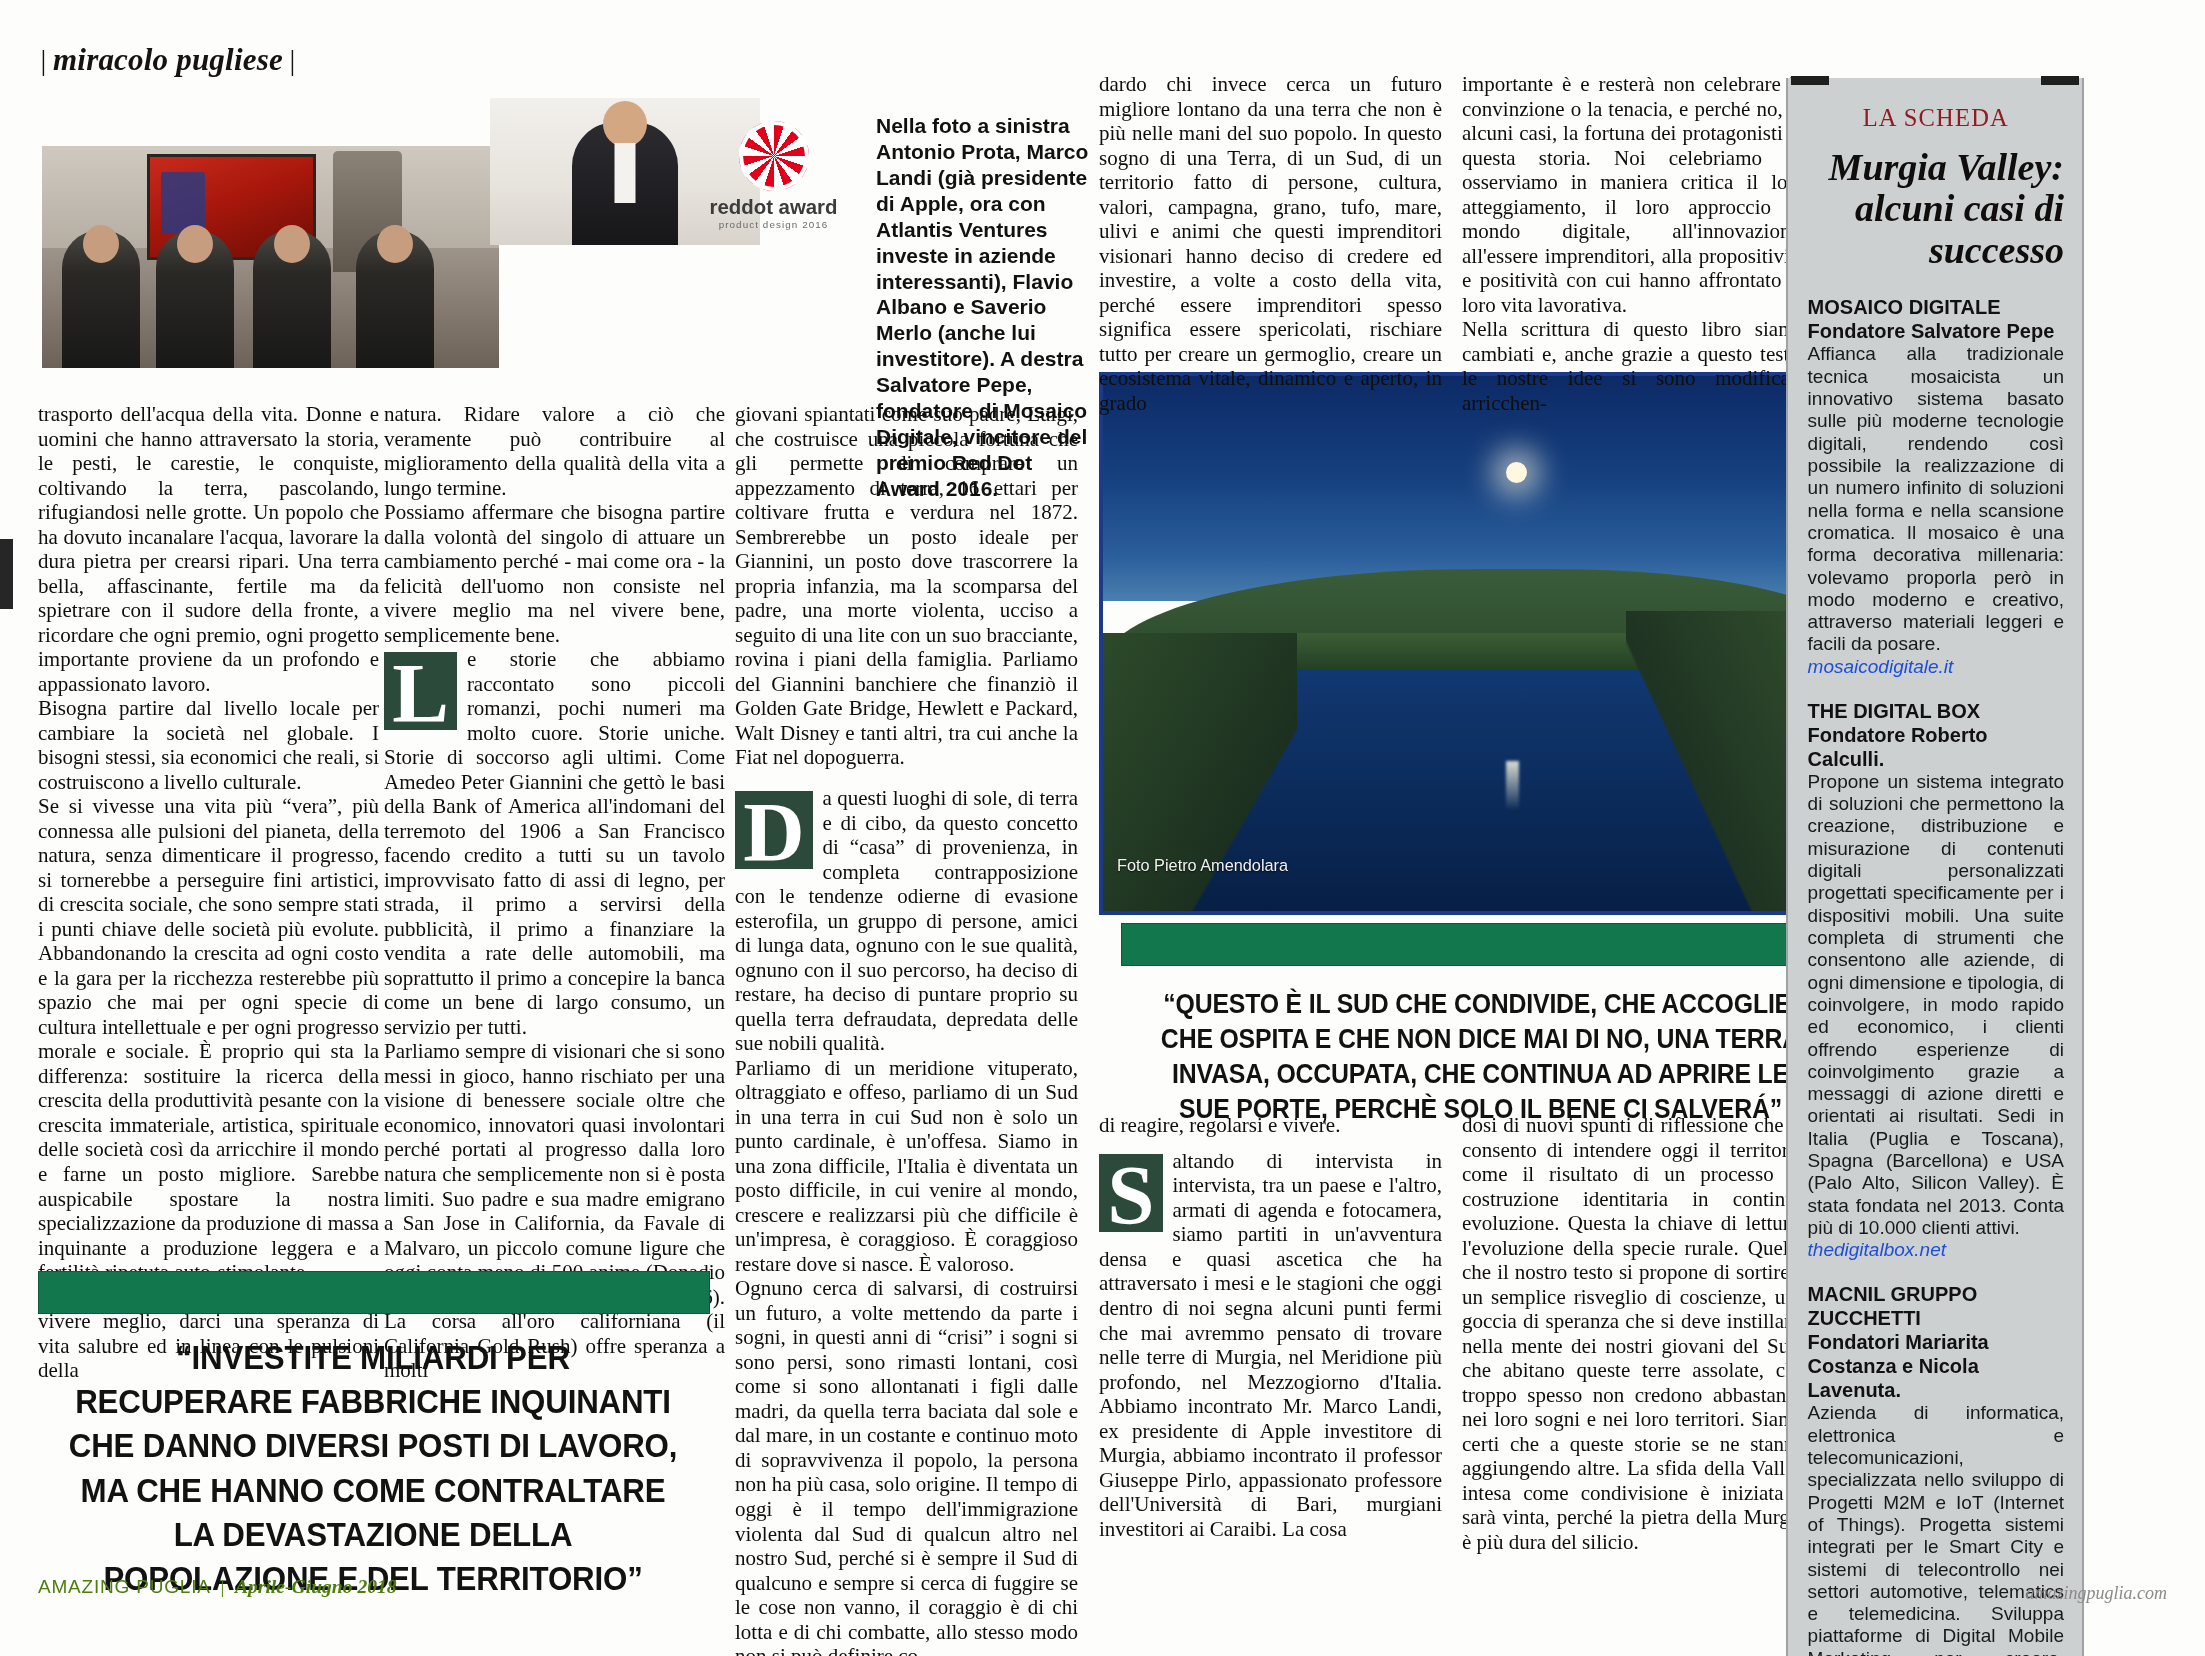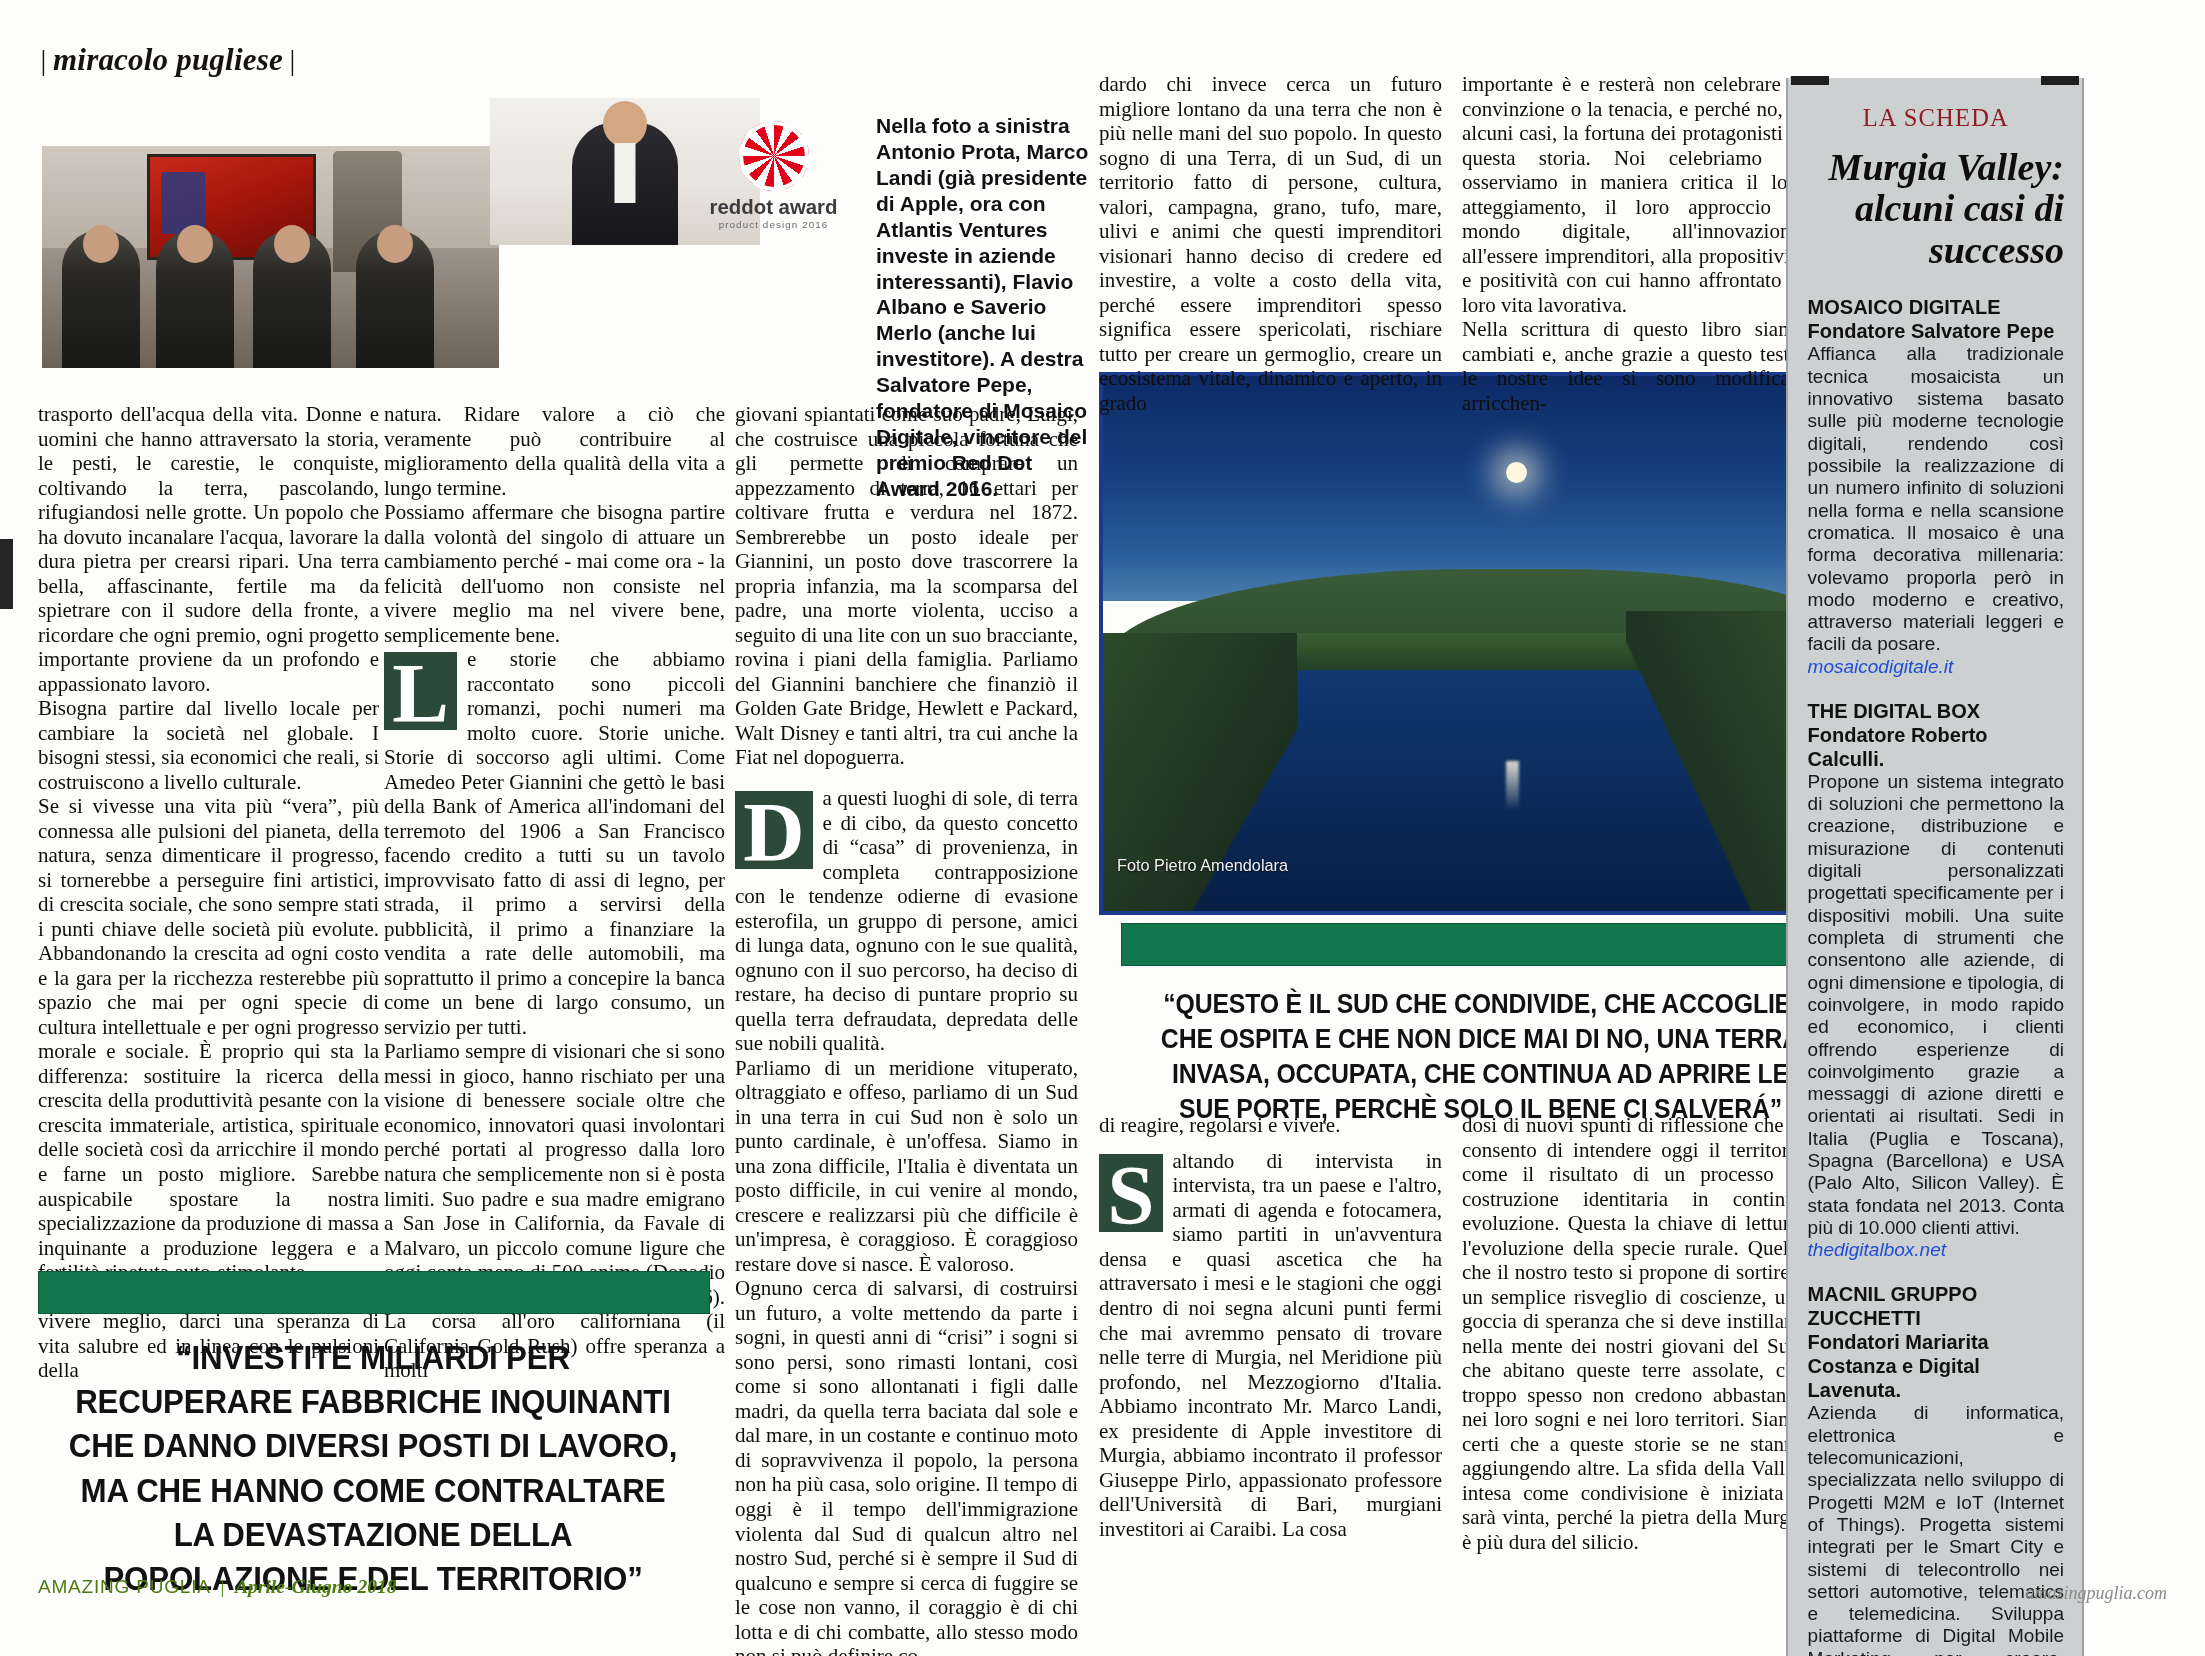--- a/index.html
+++ b/index.html
@@ -380,21 +380,21 @@
 
       <div class="sb-entry">
         <div class="sb-org">THE DIGITAL BOX</div>
         <div class="sb-founder">Fondatore Roberto Calculli.</div>
         <div class="sb-body">Propone un sistema integrato di soluzioni che permettono la creazione, distribuzione e misurazione di contenuti digitali personalizzati progettati specificamente per i dispositivi mobili. Una suite completa di strumenti che consentono alle aziende, di ogni dimensione e tipologia, di coinvolgere, in modo rapido ed economico, i clienti offrendo esperienze di coinvolgimento grazie a messaggi di azione diretti e orientati ai risultati. Sedi in Italia (Puglia e Toscana), Spagna (Barcellona) e USA (Palo Alto, Silicon Valley). È stata fondata nel 2013. Conta più di 10.000 clienti attivi.</div>
         <div class="sb-url">thedigitalbox.net</div>
       </div>
 
       <div class="sb-entry">
         <div class="sb-org">MACNIL GRUPPO ZUCCHETTI</div>
-        <div class="sb-founder">Fondatori Mariarita Costanza e Digital Lavenuta.</div>
+        <div class="sb-founder">Fondatori Mariarita Costanza e Nicola Lavenuta.</div>
         <div class="sb-body">Azienda di informatica, elettronica e telecomunicazioni, specializzata nello sviluppo di Progetti M2M e IoT (Internet of Things). Progetta sistemi integrati per le Smart City e sistemi di telecontrollo nei settori automotive, telematics e telemedicina. Sviluppa piattaforme di Digital Mobile Marketing per creare, pubblicare e misurare landing page per smartphone e social network. Tutte le piattaforme sono in cloud e sono fruibili in modalità SaaS (Software as a Service) con accesso da remoto attraverso browser e apps.</div>
 
       </div>
 
     </div>
   </div>
 
   <div class="footer">
     <span>AMAZING PUGLIA</span><span class="sep">|</span><span class="date">Aprile-Giugno 2018</span>
   </div>

